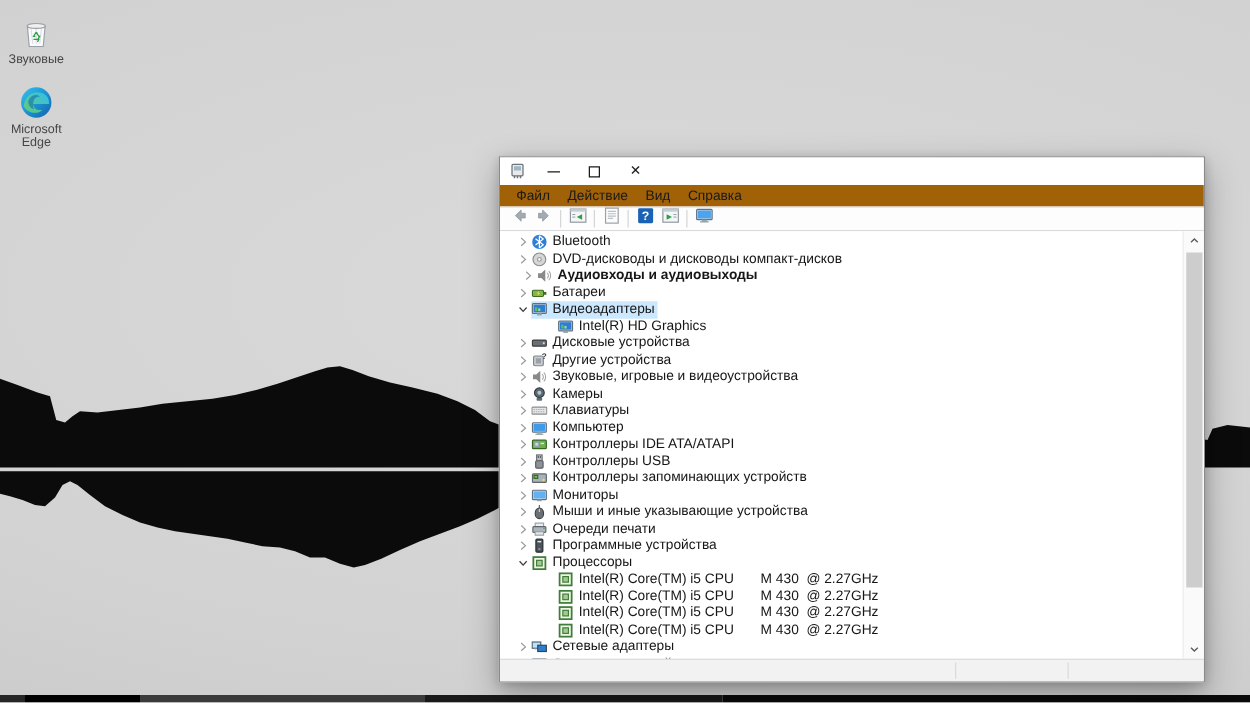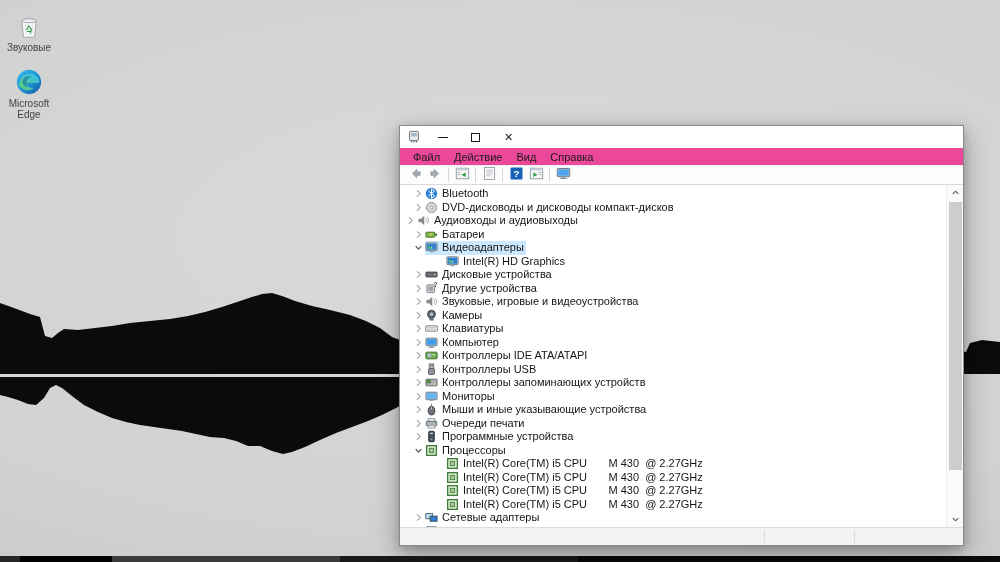--- a/index.html
+++ b/index.html
@@ -28,21 +28,21 @@
     display:flex; flex-direction:column;
   }
   #titlebar { height:22px; display:flex; align-items:center; background:#fff; flex:0 0 22px; }
   #title-icon { width:14px; height:14px; margin:0 5px 0 7px; }
   #title-text { font-size:11px; color:#1a1a1a; flex:1 1 auto; white-space:nowrap; }
   .cap-btn { width:33px; height:22px; display:flex; align-items:center; justify-content:center; color:#1a1a1a; }
   #min-glyph { width:10px; height:1px; background:#1a1a1a; display:block; }
   #max-glyph { width:9px; height:9px; border:1px solid #1a1a1a; display:block; }
   #close-glyph { font-size:11px; line-height:11px; }
 
-  #menubar { height:18px; display:flex; align-items:center; padding-left:6px; background:#ec4899; border-bottom:1px solid #ececec; flex:0 0 18px; }
+  #menubar { height:18px; display:flex; align-items:center; padding-left:6px; background:#a16207; border-bottom:1px solid #ececec; flex:0 0 18px; }
   .menu-item { font-size:11px; color:#1a1a1a; padding:2px 7px; white-space:nowrap; }
 
   #toolbar { height:19px; display:flex; align-items:center; padding-left:5px; background:#fdfdfd; border-bottom:1px solid #d9d9d9; flex:0 0 19px; }
   .tb-btn { width:20px; height:17px; display:flex; align-items:center; justify-content:center; }
   .tb-btn svg { width:15px; height:15px; }
   .tb-sep { width:1px; height:14px; background:#d6d6d6; margin:0 3px; }
 
   #tree-wrap { flex:1 1 auto; position:relative; overflow:hidden; background:#fff; }
   #device-tree { position:absolute; left:0; top:2px; right:17px; }
   .trow { height:13.5px; display:flex; align-items:center; font-size:11px; color:#161616; white-space:pre; }
@@ -201,21 +201,21 @@
             </svg></span><span class="sel-wrap"><span class="ticon"><svg viewBox="0 0 14 14">
                 <circle cx="7" cy="7" r="6.2" fill="#2f80d4"></circle>
                 <path d="M7 1.8 V12.2 M7 1.8 L10.3 4.5 L3.7 9.7 M3.7 4.3 L10.3 9.5 L7 12.2" stroke="#fff" stroke-width="1.05" fill="none"></path>
               </svg></span><span class="tlabel">Bluetooth</span></span></div>
         <div class="trow" style="padding-left: 12px;"><span class="chev"><svg viewBox="0 0 12 12">
               <path d="M4.3 2.6 L8 6 L4.3 9.4" stroke="#9b9b9b" stroke-width="1.1" fill="none"></path>
             </svg></span><span class="sel-wrap"><span class="ticon"><svg viewBox="0 0 14 14">
                 <circle cx="7" cy="7" r="5.5" fill="#d6d6d6" stroke="#8c8c8c"></circle>
                 <circle cx="7" cy="7" r="1.6" fill="#f7f7f7" stroke="#9a9a9a"></circle>
               </svg></span><span class="tlabel">DVD-дисководы и дисководы компакт-дисков</span></span></div>
-        <div class="trow" style="padding-left: 4px;"><span class="chev"><svg viewBox="0 0 12 12">
+        <div class="trow" style="padding-left: 16px; font-weight: bold;"><span class="chev"><svg viewBox="0 0 12 12">
               <path d="M4.3 2.6 L8 6 L4.3 9.4" stroke="#9b9b9b" stroke-width="1.1" fill="none"></path>
             </svg></span><span class="sel-wrap"><span class="ticon"><svg viewBox="0 0 14 14">
                 <polygon points="1.5,5 4.3,5 7.8,1.8 7.8,12.2 4.3,9 1.5,9" fill="#8a8a8a"></polygon>
                 <path d="M9.4 4.6 a3.3 3.3 0 0 1 0 4.8 M10.8 3.2 a5.3 5.3 0 0 1 0 7.6" stroke="#a3a3a3" fill="none" stroke-width="0.9"></path>
               </svg></span><span class="tlabel">Аудиовходы и аудиовыходы</span></span></div>
         <div class="trow" style="padding-left: 12px;"><span class="chev"><svg viewBox="0 0 12 12">
               <path d="M4.3 2.6 L8 6 L4.3 9.4" stroke="#9b9b9b" stroke-width="1.1" fill="none"></path>
             </svg></span><span class="sel-wrap"><span class="ticon"><svg viewBox="0 0 14 14">
                 <rect x="1" y="4.5" width="9.6" height="5.4" rx="1" fill="#7db94b" stroke="#3e6b1f"></rect>
                 <rect x="11" y="6" width="2" height="2.4" fill="#3e6b1f"></rect>

